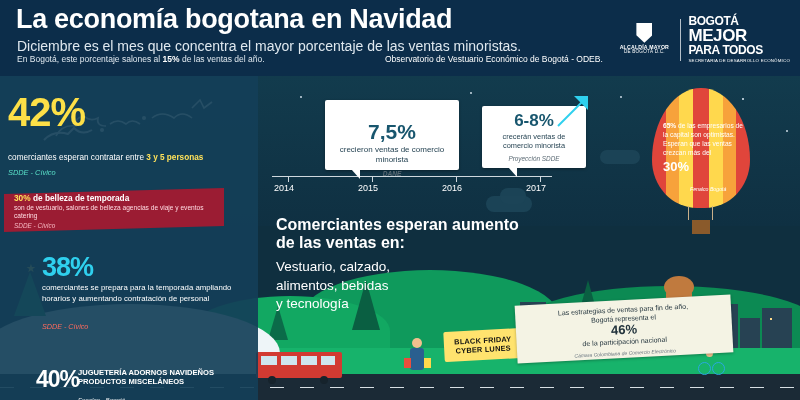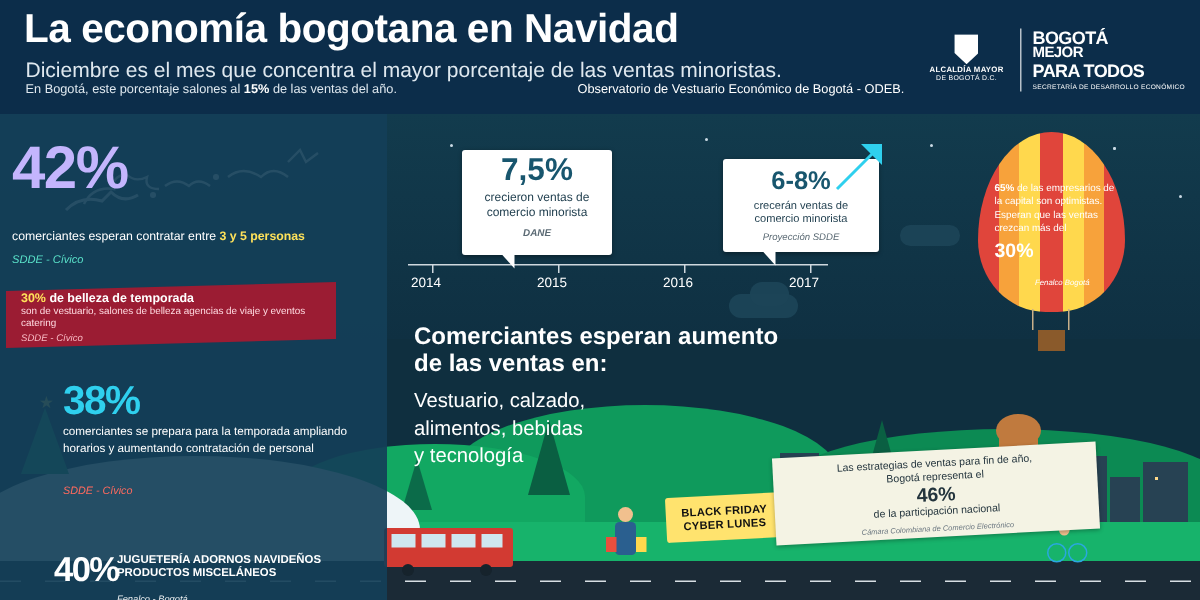--- a/index.html
+++ b/index.html
@@ -45,21 +45,21 @@
   .shield{
     width:16px;height:20px;margin:0 auto 2px auto;
     background:#fff;
     clip-path:polygon(0 0,100% 0,100% 62%,50% 100%,0 62%);
   }
   .logo-left .l1{font-size:5.2px;font-weight:bold;letter-spacing:.2px;}
   .logo-left .l2{font-size:4.6px;letter-spacing:.2px;}
   .logo-div{width:1px;height:42px;background:#ffffff;opacity:.7;margin-top:3px;}
   .logo-right{color:#fff;line-height:1.0;padding-top:3px;}
   .logo-right .b1{font-size:12px;font-weight:bold;letter-spacing:-.4px;}
-  .logo-right .b2{font-size:10px;font-weight:bold;letter-spacing:-.4px;}
+  .logo-right .b2{font-size:17px;font-weight:bold;letter-spacing:-.4px;}
   .logo-right .b3{font-size:12px;font-weight:bold;letter-spacing:-.4px;}
   .logo-right .b4{font-size:4.4px;margin-top:3px;letter-spacing:.2px;}
 
   
   .sky{position:absolute;left:0;top:76px;width:800px;height:324px;background:#0f2f3f;}
   .sky2{position:absolute;left:0;top:76px;width:800px;height:150px;
         background:linear-gradient(#123b4d,#0f3042);}
   .star{position:absolute;background:#eaf6ff;border-radius:50%;opacity:.85;}
   .hill{position:absolute;border-radius:50% 50% 0 0;}
   .road{position:absolute;left:0;bottom:0;width:800px;height:26px;background:#1b2a36;}
@@ -73,21 +73,21 @@
     background:#eef5f8;border-radius:50% 50% 0 0 / 70% 70% 0 0;
   }
 
   
   .left-panel{
     position:absolute;left:0;top:76px;width:258px;height:324px;
     background:rgba(19,63,88,.92);
   }
   .pct42{
     position:absolute;left:8px;top:14px;
-    font-size:40px;font-weight:bold;color:#c4b5fd;letter-spacing:-1px;
+    font-size:40px;font-weight:bold;color:#fde047;letter-spacing:-1px;
   }
   .txt42{
     position:absolute;left:8px;top:76px;width:240px;
     font-size:8.2px;color:#ffffff;line-height:1.35;
   }
   .txt42 b{color:#ffe25a;}
   .sdde1{
     position:absolute;left:8px;top:92px;
     font-size:7.4px;color:#59e0c8;font-style:italic;
   }
@@ -140,21 +140,21 @@
   .callout{
     position:absolute;background:#ffffff;border-radius:2px;
     box-shadow:0 1px 3px rgba(0,0,0,.35);
     text-align:center;box-sizing:border-box;
   }
   .callout:after{
     content:"";position:absolute;bottom:-9px;left:26px;
     border-left:9px solid transparent;border-right:0 solid transparent;
     border-top:10px solid #ffffff;
   }
-  .co1{left:308px;top:100px;width:100px;height:70px;padding:2px 6px 0 6px;}
+  .co1{left:325px;top:100px;width:134px;height:70px;padding:20px 6px 0 6px;}
   .co1 .big{font-size:21px;font-weight:bold;color:#18566e;}
   .co1 .small{font-size:8px;color:#1d3c4c;line-height:1.25;margin-top:1px;}
   .co1 .src{font-size:6.6px;color:#5b6a74;font-style:italic;margin-top:5px;font-weight:bold;}
   .co2{left:466px;top:106px;width:104px;height:62px;padding:5px 5px 0 5px;margin-left:16px;}
   .co2 .big{font-size:17px;font-weight:bold;color:#18566e;}
   .co2 .small{font-size:7.4px;color:#1d3c4c;line-height:1.25;margin-top:1px;}
   .co2 .src{font-size:6.4px;color:#5b6a74;font-style:italic;margin-top:4px;}
 
   .mid-head{
     position:absolute;left:276px;top:216px;width:250px;

